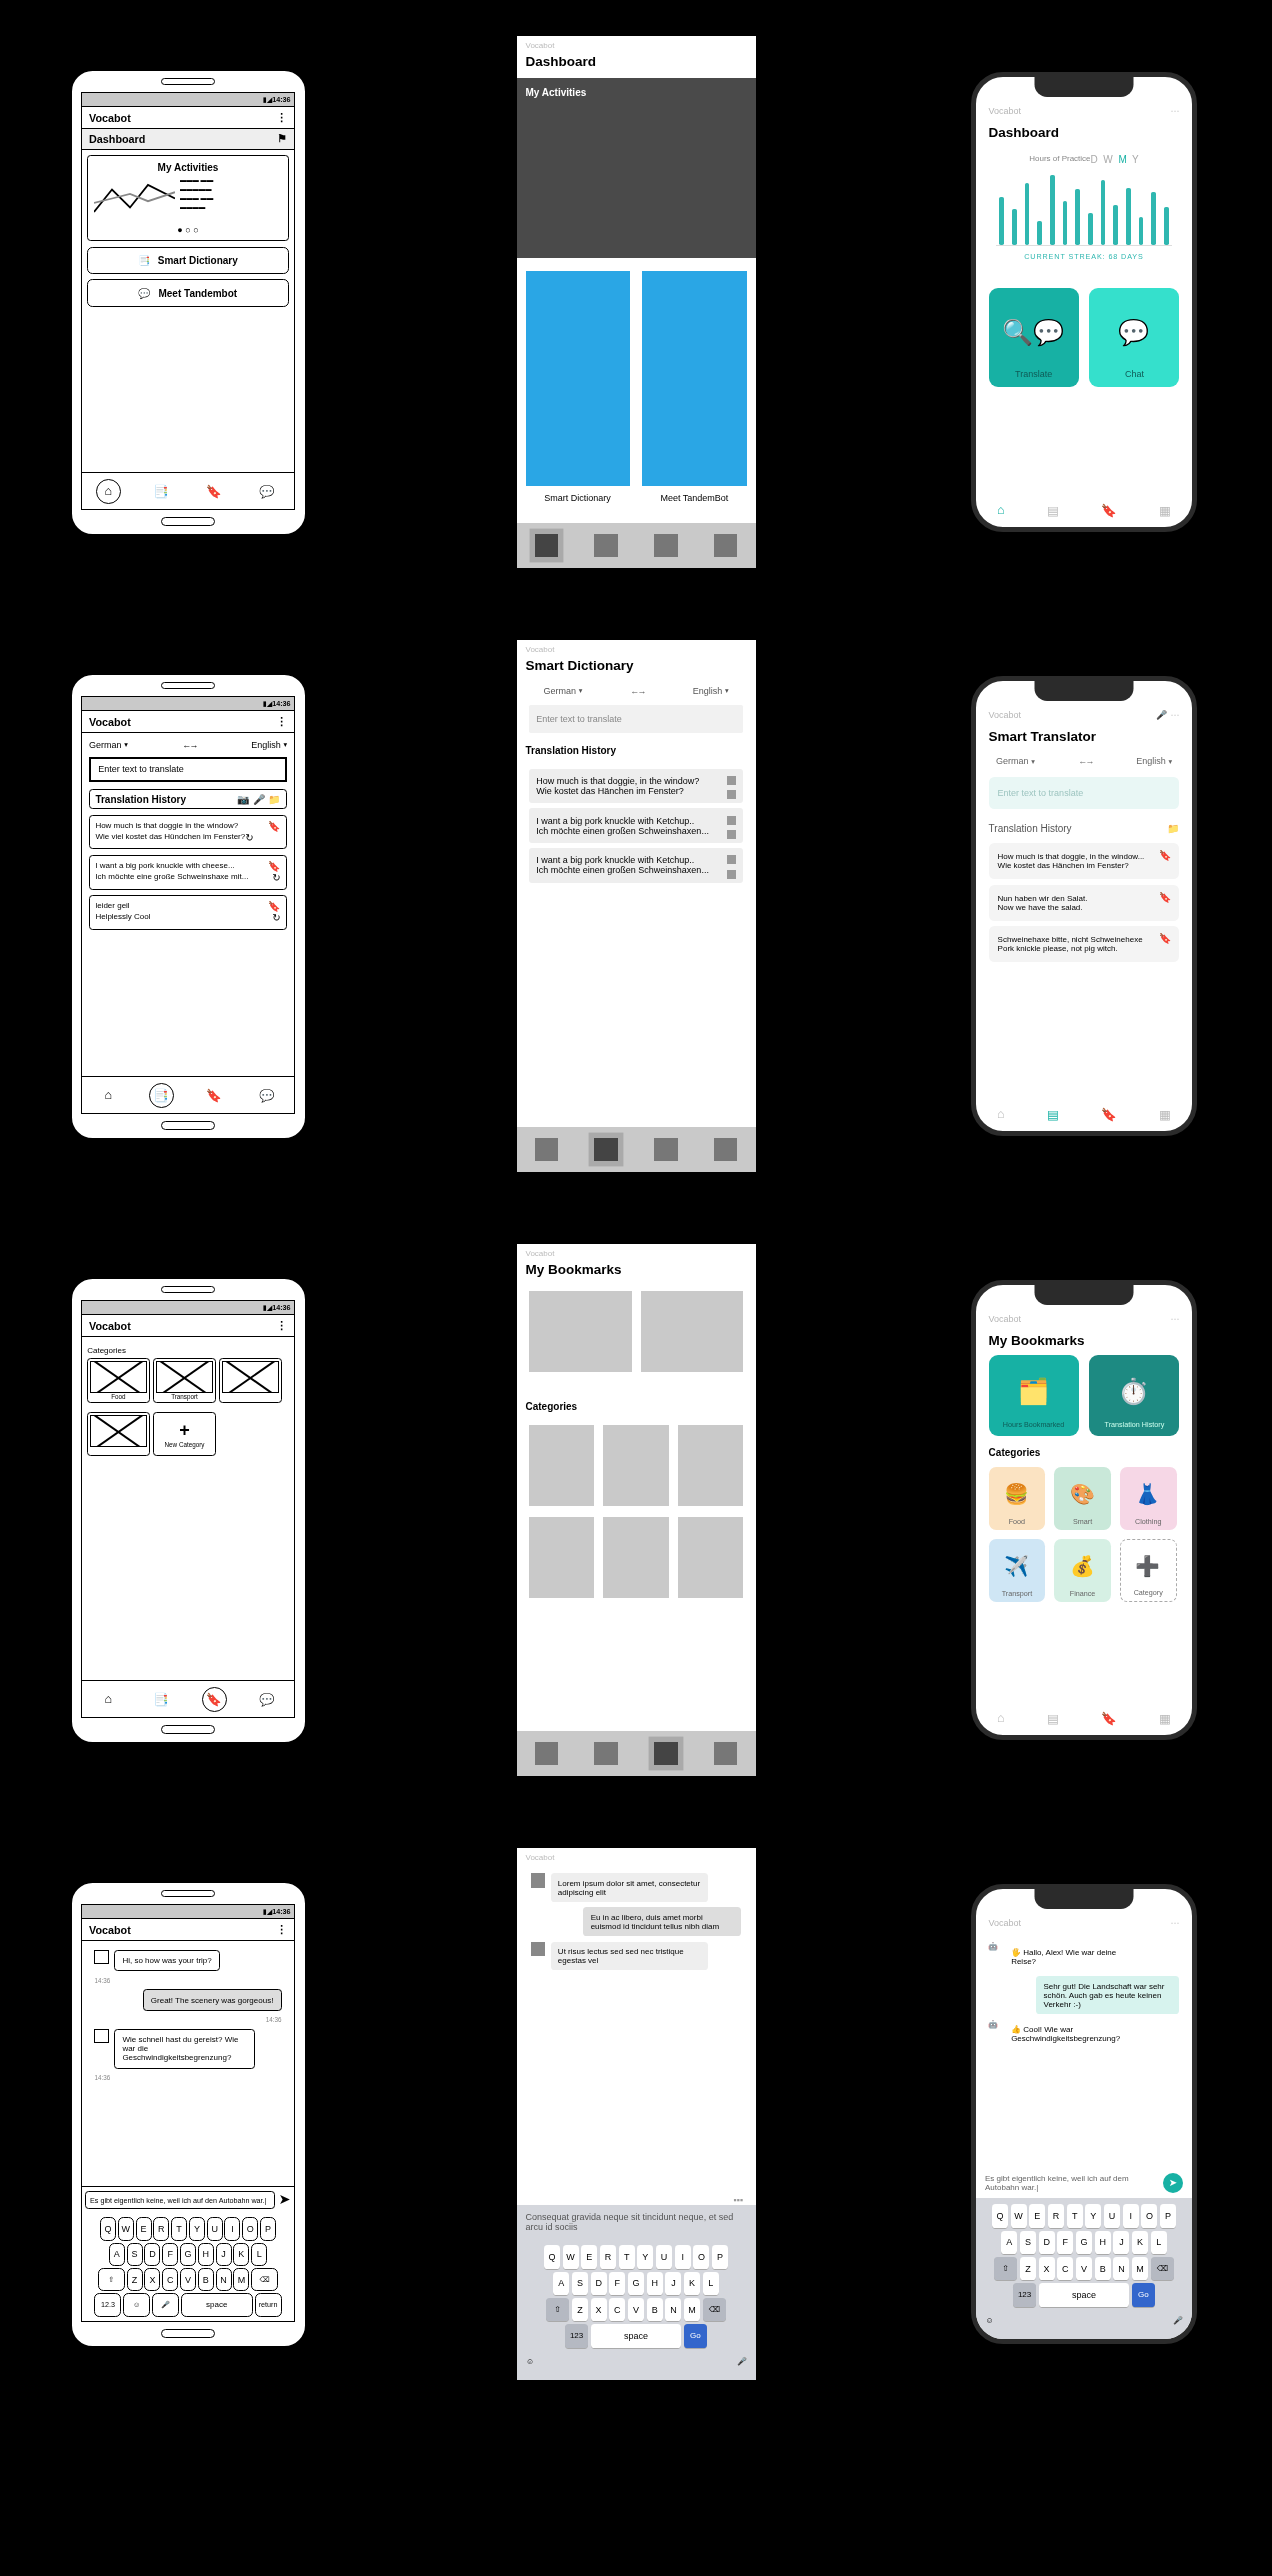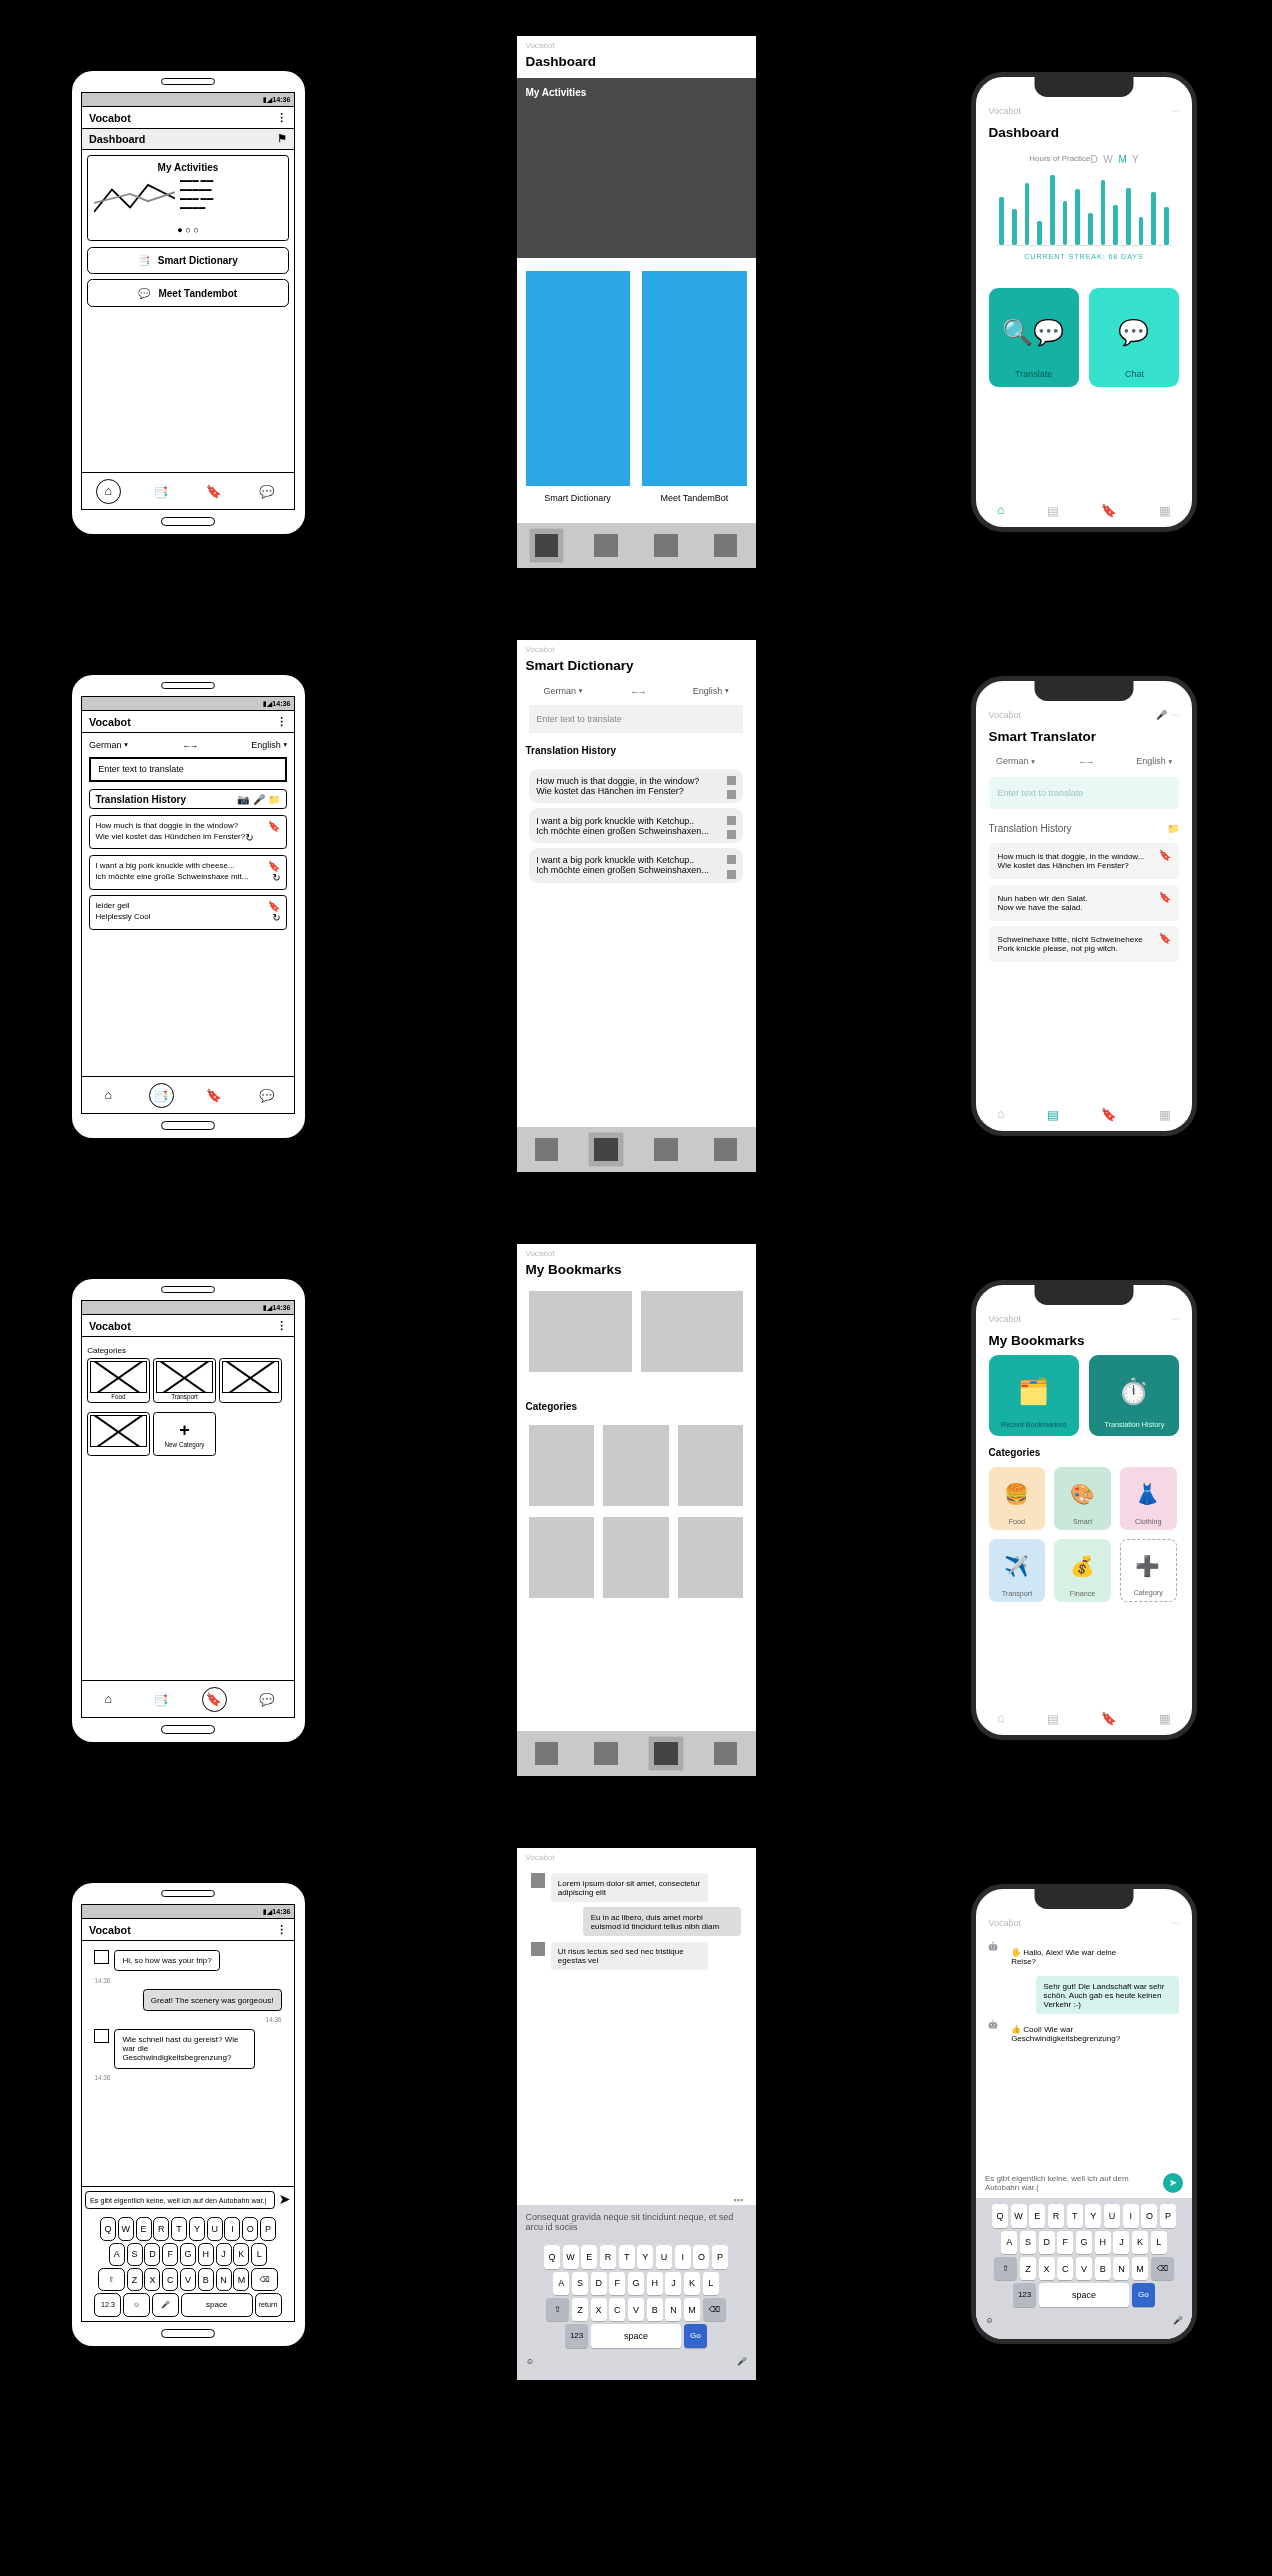--- a/index.html
+++ b/index.html
@@ -37,21 +37,21 @@
 .mid-dark{background:#4a4a4a;color:#fff;padding:9px;font-size:10px;font-weight:600}
 .mid-cards{display:flex;gap:12.6px;padding:12.6px 9px;flex:1}
 .mid-card{flex:1;display:flex;flex-direction:column}
 .mid-card-img{background:#2aa6e5;flex:1;min-height:117px}
 .mid-card-label{text-align:center;font-size:9px;padding:7.2px 0}
 .mid-bottom{background:#c9c9c9;display:flex;justify-content:space-around;padding:10.8px 0;margin-top:auto}
 .mid-bottom span{width:23.5px;height:23.5px;background:#777}
 .mid-bottom span.active{background:#444;box-shadow:0 0 0 5.4px #aaa}
 .mid-section{padding:7.2px 9px;font-weight:600;font-size:10px}
 .mid-input{margin:5.4px 12.6px;padding:9px 7.2px;background:#f1f1f1;color:#888;border-radius:1.8px;font-size:9px}
-.mid-row{margin:5.4px 12.6px;background:#eee;padding:7.2px;border-radius:9px;position:relative;font-size:9px}
+.mid-row{margin:5.4px 12.6px;background:#eee;padding:7.2px;border-radius:3px;position:relative;font-size:9px}
 .mid-row .sq{position:absolute;right:7.2px;top:7.2px;width:9px;height:9px;background:#999}
 .mid-grid{display:flex;gap:9px;padding:5.4px 12.6px}
 .mid-grid div{flex:1;background:#c9c9c9;height:81px}
 
 
 .hi-head{display:flex;justify-content:space-between;align-items:center;padding:5.4px 12.6px;color:#b6b6b6;font-size:9px}
 .hi-title{font-weight:700;font-size:13.5px;padding:3.6px 12.6px 7.2px}
 .hi-sub{font-size:8px;color:#888;padding:0 16px 3.6px}
 .hi-chartbox{margin:0 12.6px 7.2px;padding:7.2px;border-radius:7.2px}
 .hi-bars{display:flex;align-items:flex-end;justify-content:space-between;height:81px;padding:0 3.6px;border-bottom:0.9px solid #ddd}
@@ -463,21 +463,21 @@
   <div class="notch"></div>
   <div class="screen-hi">
     <div class="hi-head">
             <span>Vocabot</span>
             <span>⋯</span>
           </div>
     <div class="hi-title">My Bookmarks</div>
     <div class="hi-tiles" style="padding-top:0">
       <div class="hi-tile a" style="height:81px">
               <div class="pic">🗂️</div>
-              <span style="font-size:7.2px">Recent Bookmarked</span>
+              <span style="font-size:7.2px">Hours Bookmarked</span>
             </div>
       <div class="hi-tile" style="background:#1d8a82;height:81px;color:#cfe">
               <div class="pic">⏱️</div>
               <span style="font-size:7.2px">Translation History</span>
             </div>
     </div>
     <div style="font-weight:600;font-size:10px;padding:3.6px 12.6px">Categories</div>
     <div class="hi-grid" id="hi-cats">
             <div class="hi-cat" style="background: rgb(251, 227, 194);">
               <div class="ic">🍔</div>

